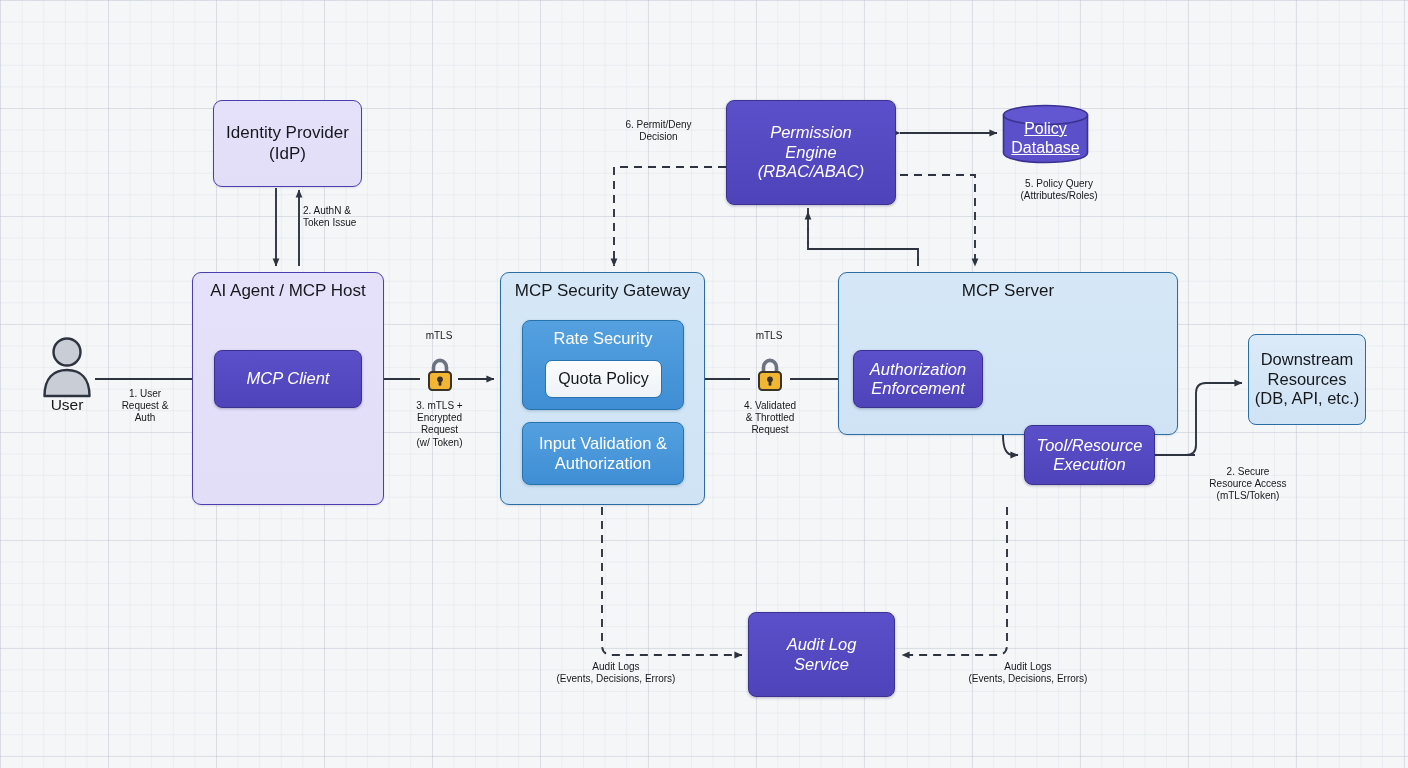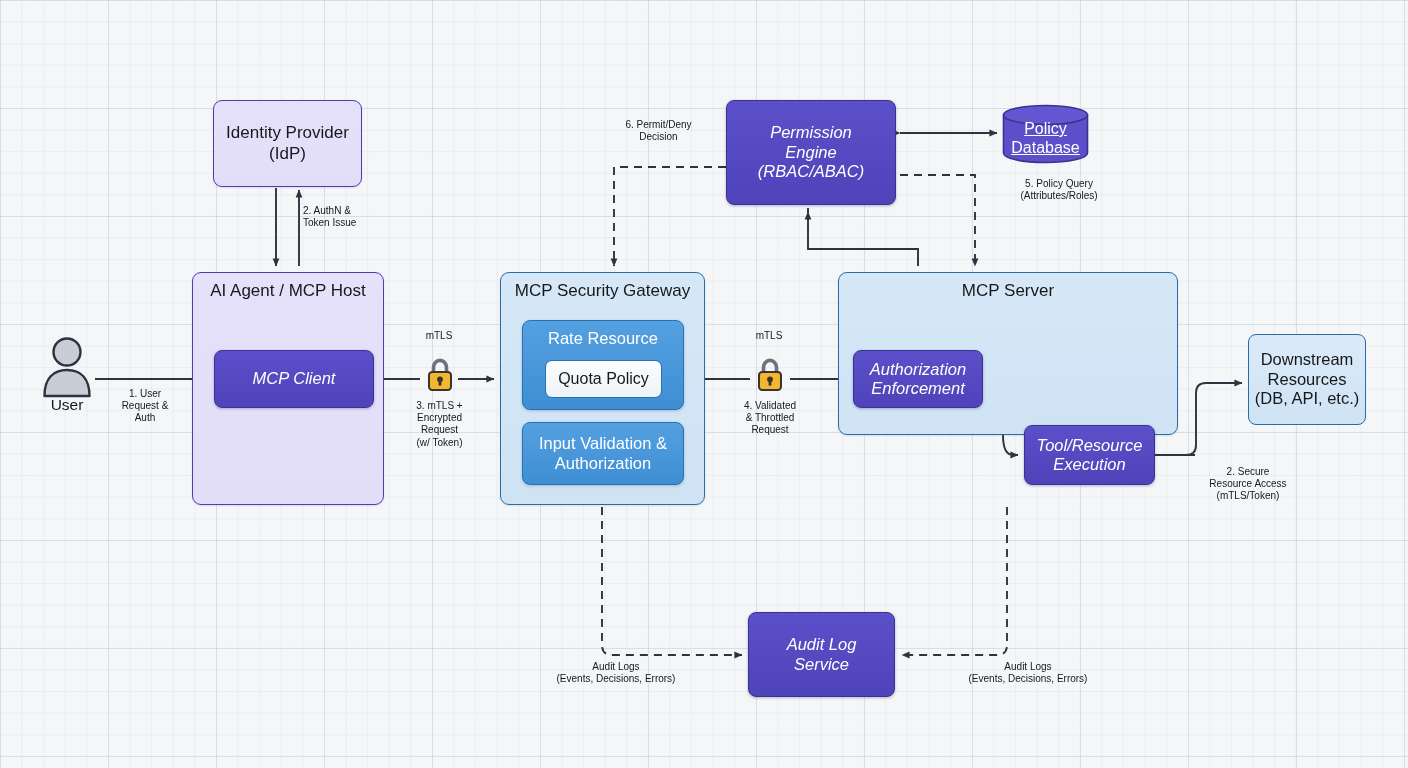--- a/index.html
+++ b/index.html
@@ -147,21 +147,21 @@
   <div>Identity Provider</div>
   <div>(IdP)</div>
 </div>
 
 <div class="elabel" style="left:303px;top:205px;width:120px;text-align:left;">2. AuthN &amp;
 Token Issue</div>
 
 <div class="node cont-purple" style="left:192px;top:272px;width:192px;height:233px;">
   <div class="cont-title">AI Agent / MCP Host</div>
 </div>
-<div class="node n-purple" style="left:214px;top:350px;width:160px;height:58px;">
+<div class="node n-purple" style="left:214px;top:350px;width:148px;height:58px;">
   <span>MCP Client</span>
 </div>
 
 <div class="elabel" style="left:398px;top:330px;width:82px;">mTLS</div>
 <div class="lock" style="left:424px;top:356px;">
   <svg width="32" height="40" viewBox="0 0 32 40">
     <path d="M9.5,17 L9.5,11.5 C9.5,7.4 12.4,4.4 16,4.4 C19.6,4.4 22.5,7.4 22.5,11.5 L22.5,17" fill="none" stroke="#6b7280" stroke-width="3.6" stroke-linecap="round"></path>
     <rect x="5" y="16" width="22" height="18" rx="3.2" fill="#f2b632" stroke="#3a3428" stroke-width="2"></rect>
     <circle cx="16" cy="23.3" r="2.9" fill="#3a3428"></circle>
     <rect x="14.6" y="24.4" width="2.8" height="5.4" rx="1.2" fill="#3a3428"></rect>
@@ -169,21 +169,21 @@
 </div>
 <div class="elabel" style="left:383px;top:400px;width:113px;">3. mTLS +
 Encrypted
 Request
 (w/ Token)</div>
 
 <div class="node cont-blue" style="left:500px;top:272px;width:205px;height:233px;">
   <div class="cont-title">MCP Security Gateway</div>
 </div>
 <div class="node n-blue" style="left:522px;top:320px;width:162px;height:90px;align-items:flex-start;padding-top:8px;">
-  <span>Rate Resource</span>
+  <span>Rate Security</span>
 </div>
 <div class="node n-white" style="left:545px;top:360px;width:117px;height:38px;">
   <span>Quota Policy</span>
 </div>
 <div class="node n-blue" style="left:522px;top:422px;width:162px;height:63px;flex-direction:column;">
   <div>Input Validation &amp;</div>
   <div>Authorization</div>
 </div>
 
 <div class="elabel" style="left:728px;top:330px;width:82px;">mTLS</div>

